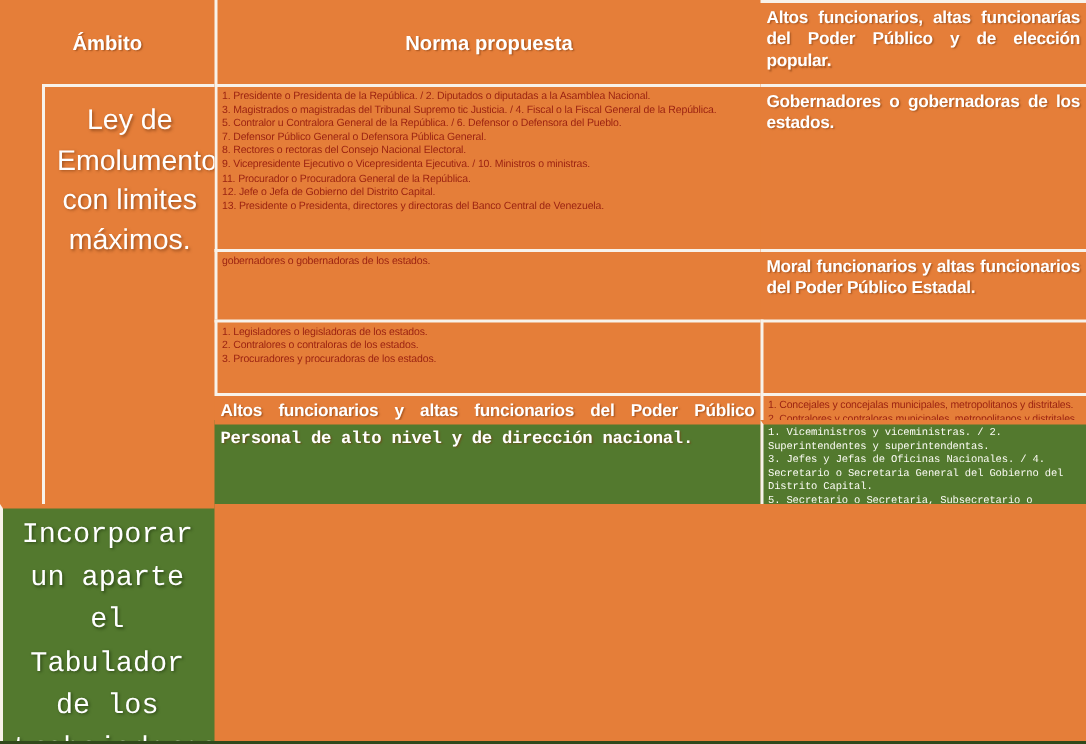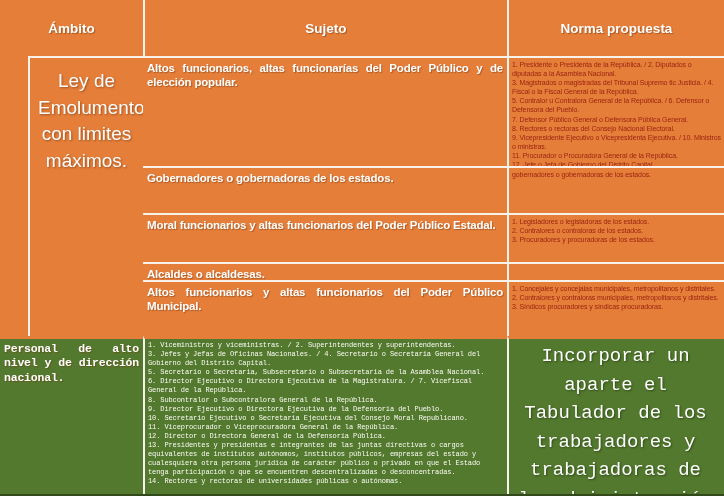--- a/index.html
+++ b/index.html
@@ -44,21 +44,20 @@
   .norma-orange{padding:10px 8px 0 8px;line-height:1.4;margin-left:28px;}
   .norma-green{padding:3px 8px 0 6px;line-height:1.5;
     text-shadow:1px 1px 2px rgba(25,45,10,.6);}
 </style>
 </head>
 <body>
 
 <div class="slide">
 
   <div class="cell orange hcell">Ámbito</div>
-  <div class="cell orange hcell bl">Sujeto</div>
   <div class="cell orange hcell bl">Norma propuesta</div>
 
   <div class="cell orange acell bt">Altos funcionarios, altas funcionarías del Poder Público y de elección popular.</div>
   <div class="cell orange scell bt bl">1. Presidente o Presidenta de la República. / 2. Diputados o diputadas a la Asamblea Nacional.
 3. Magistrados o magistradas del Tribunal Supremo tic Justicia. / 4. Fiscal o la Fiscal General de la República.
 5. Contralor u Contralora General de la República. / 6. Defensor o Defensora del Pueblo.
 7. Defensor Público General o Defensora Pública General.
 8. Rectores o rectoras del Consejo Nacional Electoral.
 9. Vicepresidente Ejecutivo o Vicepresidenta Ejecutiva. / 10. Ministros o ministras.
 11. Procurador o Procuradora General de la República.
@@ -67,21 +66,20 @@
   <div class="cell orange norma norma-orange bt bl" style="grid-row:2 / span 5;">Ley de Emolumentos con limites máximos.</div>
 
   <div class="cell orange acell bt">Gobernadores o gobernadoras de los estados.</div>
   <div class="cell orange scell bt bl">gobernadores o gobernadoras de los estados.</div>
 
   <div class="cell orange acell bt">Moral funcionarios y altas funcionarios del Poder Público Estadal.</div>
   <div class="cell orange scell bt bl">1. Legisladores o legisladoras de los estados.
 2. Contralores o contraloras de los estados.
 3. Procuradores y procuradoras de los estados.</div>
 
-  <div class="cell orange acell bt">Alcaldes o alcaldesas.</div>
   <div class="cell orange scell bt bl"></div>
 
   <div class="cell orange acell bt">Altos funcionarios y altas funcionarios del Poder Público Municipal.</div>
   <div class="cell orange scell bt bl">1. Concejales y concejalas municipales, metropolitanos y distritales.
 2. Contralores y contraloras municipales, metropolitanos y distritales.
 3. Síndicos procuradores y síndicas procuradoras.</div>
 
   <div class="cell green acell acell-txt bt-orange">Personal de alto nivel y de dirección nacional.</div>
   <div class="cell green scell on-green bt-orange bl">1. Viceministros y viceministras. / 2. Superintendentes y superintendentas.
 3. Jefes y Jefas de Oficinas Nacionales. / 4. Secretario o Secretaria General del Gobierno del Distrito Capital.

